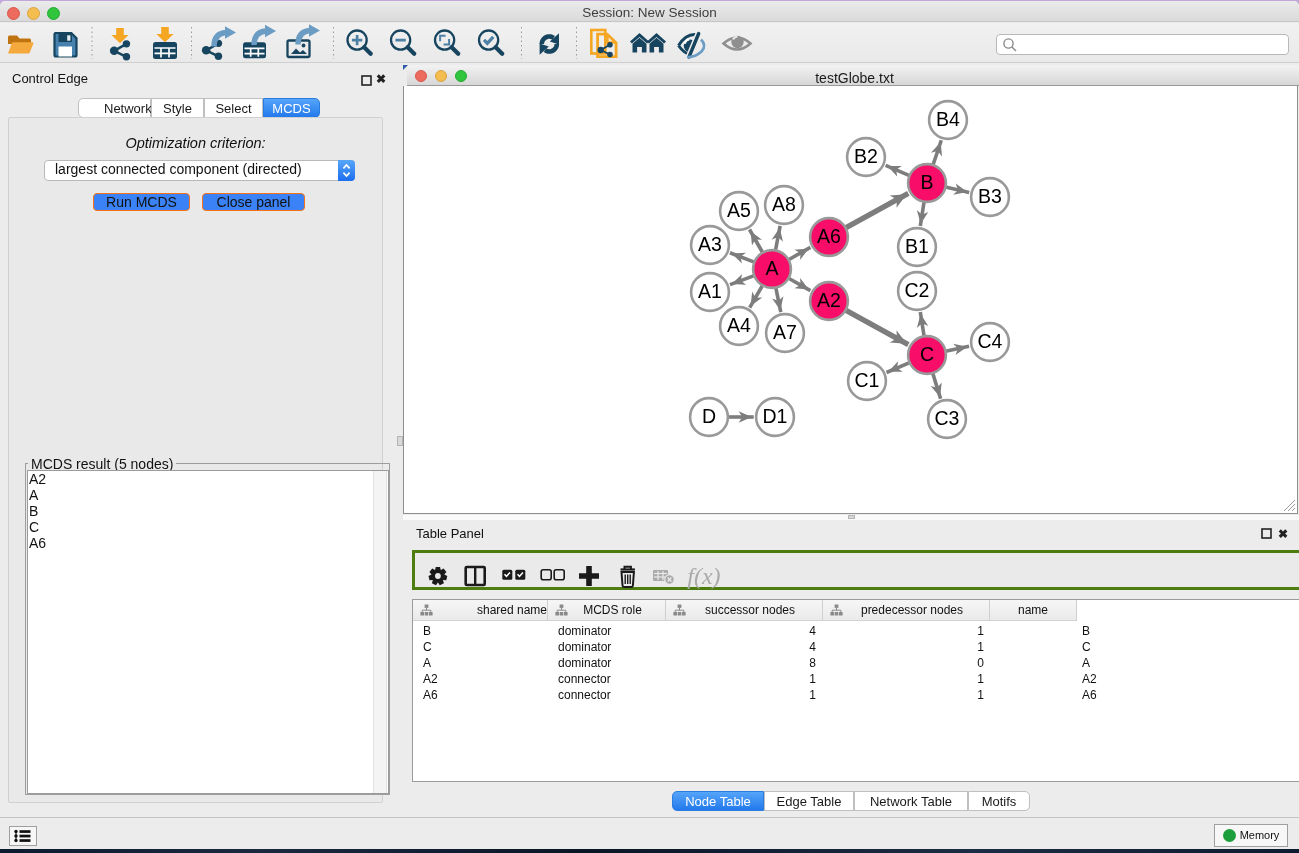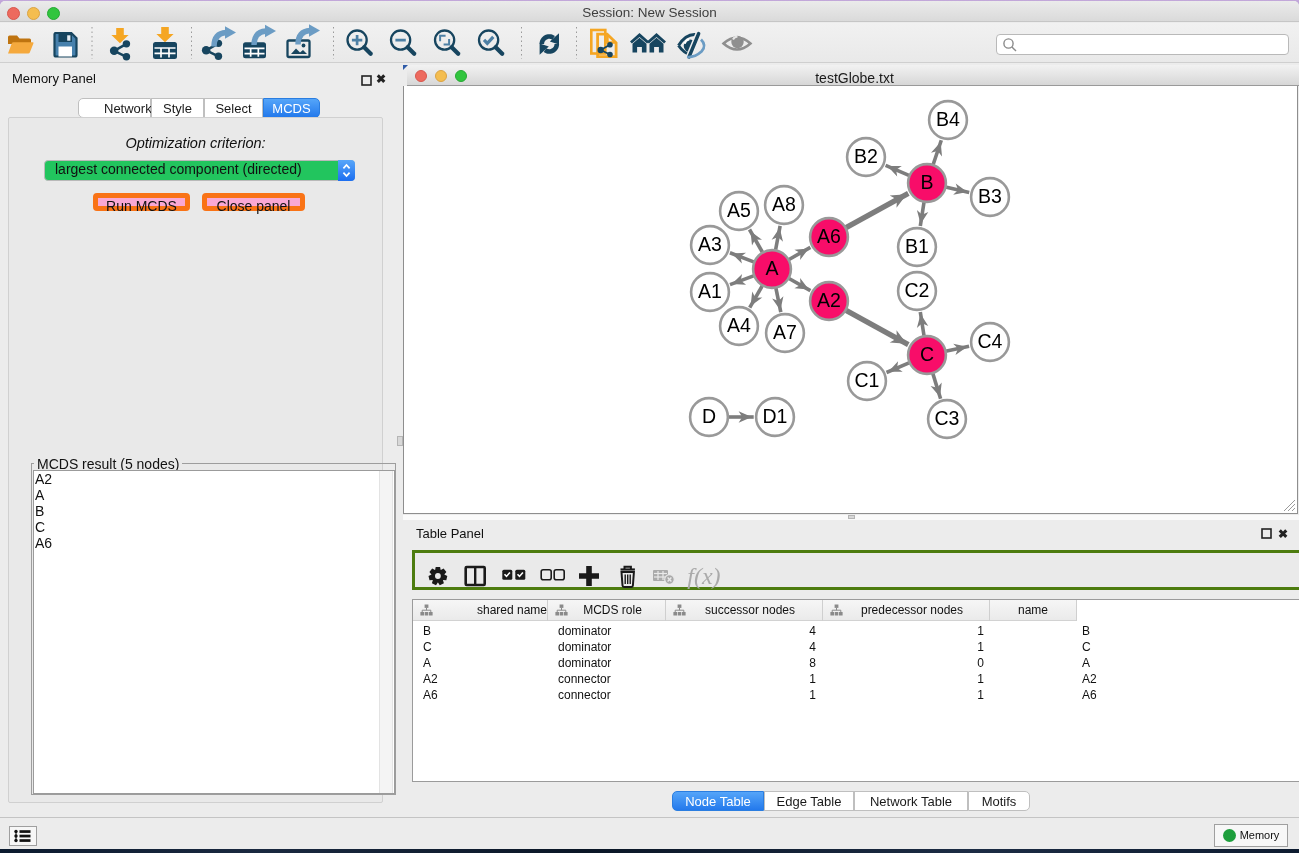--- a/index.html
+++ b/index.html
@@ -28,27 +28,27 @@
   .winbtns { position:absolute; font-size:11px; color:#222; }
   .tab { position:absolute; top:0; height:20px; line-height:19px; text-align:center;
     font-size:13px; color:#1a1a1a; background:#fff; border:1px solid #bfbfbf; }
   .tab.sel { background:linear-gradient(#55a5f9,#2379ec); color:#fff; border-color:#2a7de0; }
   #cp-tabs { position:absolute; left:78px; top:34px; height:20px; }
   #cp-body { position:absolute; left:8px; top:53px; width:375px; height:686px;
     background:#e9e9e9; border:1px solid #d0d0d0; border-radius:2px; }
   #opt-label { position:absolute; left:0; width:100%; top:17px; text-align:center;
     font-size:14.5px; color:#111;font-style:italic; }
   #opt-select { position:absolute; left:35px; top:42px; width:311px; height:21px;
-    background:#22c55e; border:1px solid #b9b9b9; border-radius:4px; }
+    background:#ffffff; border:1px solid #b9b9b9; border-radius:4px; }
   #opt-select .txt { position:absolute; left:10px; top:0px; font-size:14px; color:#111; }
   #opt-select .step { position:absolute; right:-1px; top:-1px; width:17px; height:21px;
     background:linear-gradient(#58a6f9,#1c6ef0); border-radius:0 4px 4px 0; }
-  .btn { position:absolute; height:18px; background:#f9a8d4; border:5px solid #f97316;
+  .btn { position:absolute; height:18px; background:#3b82f6; border:1px solid #f97316;
     border-radius:4px; text-align:center; font-size:14px; color:#111; line-height:17px; }
-  #fieldset { position:absolute; left:22px; top:345px; width:365px; height:332px;
+  #fieldset { position:absolute; left:16px; top:345px; width:365px; height:332px;
     border:1px solid #9d9d9d; }
   #fieldset .legend { position:absolute; left:2px; top:-8px; background:#e9e9e9;
     padding:0 3px; font-size:14px; color:#111; }
   #listbox { position:absolute; left:1px; top:6px; width:362px; height:324px;
     background:#fff; border:1px solid #9b9b9b; font-size:14px; color:#111; }
   #listbox .item { padding-left:1px; height:16px; line-height:16px; }
   #listbox .sb { position:absolute; right:1px; top:0; width:14px; height:100%;
     background:#f4f4f4; border-left:1px solid #e3e3e3; border-right:1px solid #e3e3e3; }
   #gwin { left:403px; top:64px; width:895px; height:449px; }
   #gwin .gtitle { position:absolute; left:4px; top:0; width:100%; height:21px;
@@ -178,21 +178,21 @@
 <path d="M733,16.5 a5.5,5.5 0 0 1 4.5,-3" fill="none" stroke="#e6e6e6" stroke-width="2"></path>
       </svg>
     <div id="searchbox">
         <svg width="16" height="16" viewBox="0 0 16 16" style="position:absolute;left:5px;top:2px;">
       <circle cx="6.5" cy="6.5" r="4.6" fill="none" stroke="#8a8a8a" stroke-width="1.4"></circle>
       <line x1="9.9" y1="9.9" x2="14" y2="14" stroke="#8a8a8a" stroke-width="1.4"></line>
         </svg>
       </div>
   </div>
   <div class="abs" id="cpanel">
-    <div class="hdr">Memory Panel</div>
+    <div class="hdr">Control Edge</div>
     <svg class="winbtns" style="left:361px;top:11px;" width="11" height="11">
         <rect x="1" y="1" width="9" height="9" fill="none" stroke="#222" stroke-width="1.6"></rect>
       </svg>
     <div class="winbtns" style="left:376px;top:8px;font-weight:bold;font-size:12px;">✖</div>
     <div id="cp-tabs">
       <div class="tab" style="left:0px; width:73px; border-radius:5px 0 0 5px;padding-left:25px;">Network</div>
       <div class="tab" style="left:73px; width:53px;">Style</div>
       <div class="tab" style="left:126px; width:59px;">Select</div>
       <div class="tab sel" style="left:185px; width:57px; border-radius:0 5px 5px 0;">MCDS</div>
     </div>

